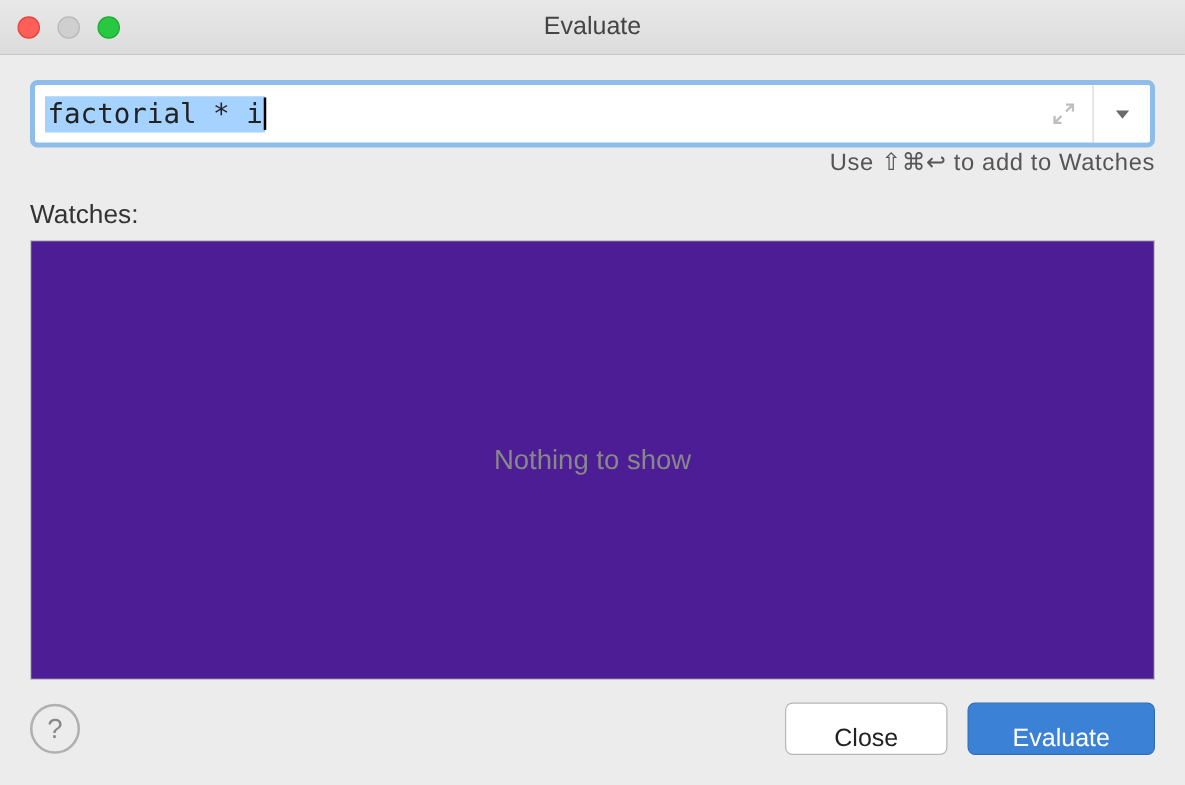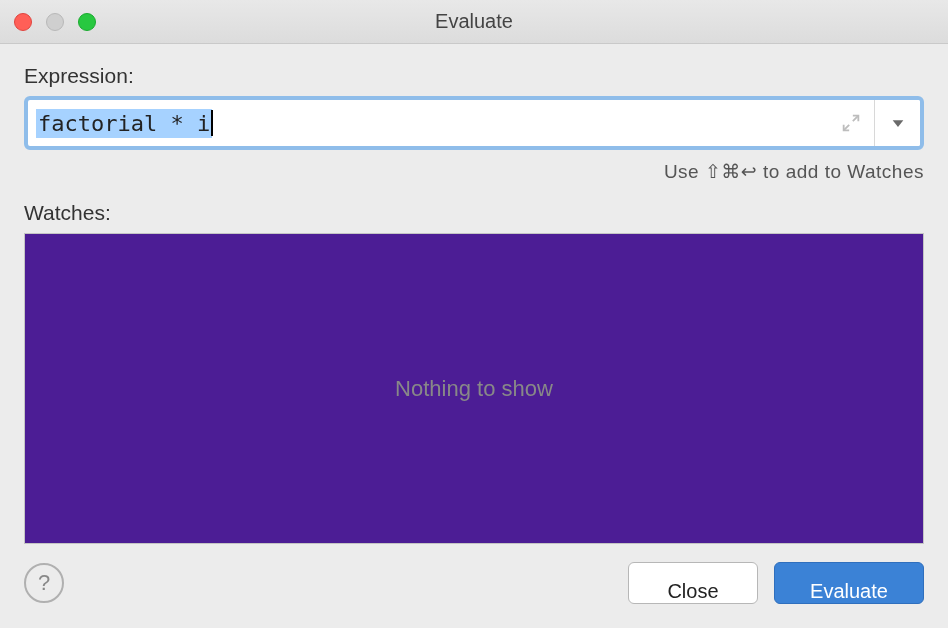--- a/index.html
+++ b/index.html
@@ -99,21 +99,20 @@
     align-items: center;
     justify-content: center;
     color: #6a6a6a;
     background: #fff;
   }
 
   .hint {
     text-align: right;
     font-size: 19px;
     color: #555;
-    margin-top: 10px;
     letter-spacing: 0.5px;
   }
 
   
   .result-label { margin-top: 18px; }
   .result-box {
     flex: 1;
     border: 1px solid #c4c4c4;
     background: #4c1d95;
     display: flex;
@@ -169,21 +168,20 @@
   <div class="traffic-lights">
     <div class="tl tl-close"></div>
     <div class="tl tl-min"></div>
     <div class="tl tl-zoom"></div>
   </div>
   <div class="title">Evaluate</div>
 </div>
 
 <div class="content">
 
-  <div class="label">Expression:</div>
 
   <div class="expr-wrap">
     <div class="expr-inner">
       <span class="expr-text">factorial * i</span>
         <span class="cursor"></span>
     </div>
     <div class="expand-icon">
       <svg width="22" height="22" viewBox="0 0 24 24" fill="none" stroke="currentColor" stroke-width="2">
         <path d="M14 4 L20 4 L20 10"></path>
         <path d="M10 20 L4 20 L4 14"></path>

